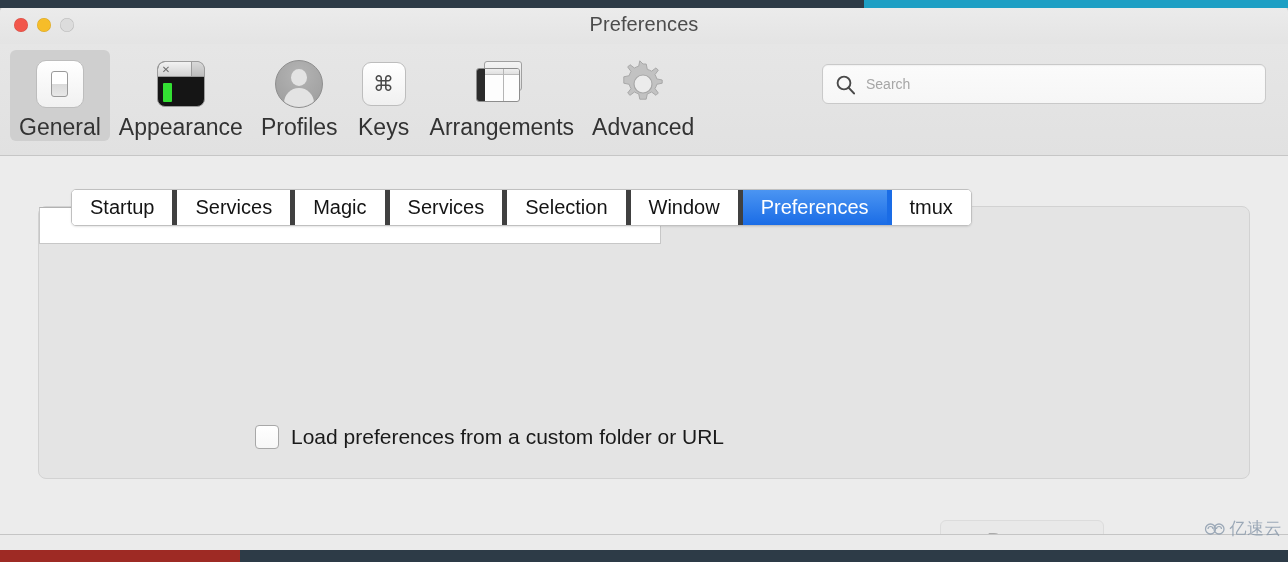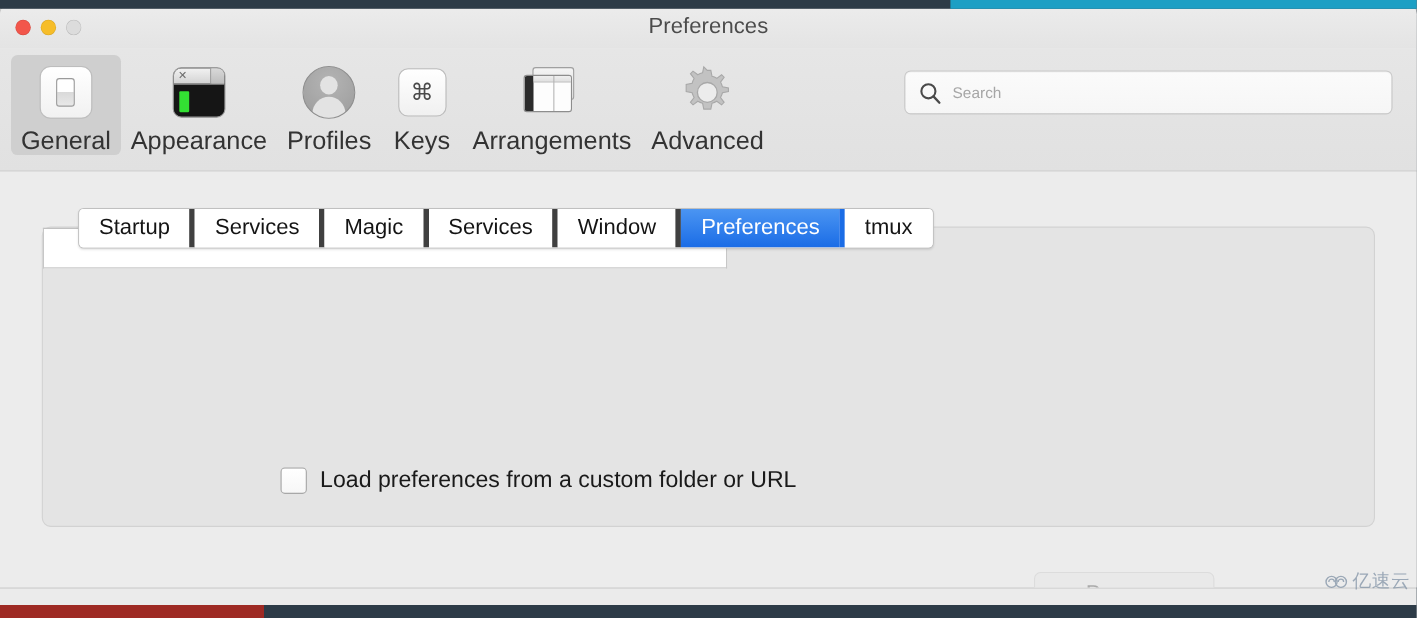--- a/index.html
+++ b/index.html
@@ -514,20 +514,21 @@
 
         <div class="btn disabled" id="browse-button">Browse</div>
 
       </div>
 
       <div id="tabbar">
         <div class="tab">Startup</div>
         <div class="tab">Services</div>
         <div class="tab">Magic</div>
         <div class="tab">Services</div>
+        <div class="tab">Selection</div>
         <div class="tab">Window</div>
         <div class="tab active">Preferences</div>
         <div class="tab">tmux</div>
       </div>
 
     </div>
   </div>
 
   <div class="edge-strip bottom">
     <div class="strip-seg red"></div>

